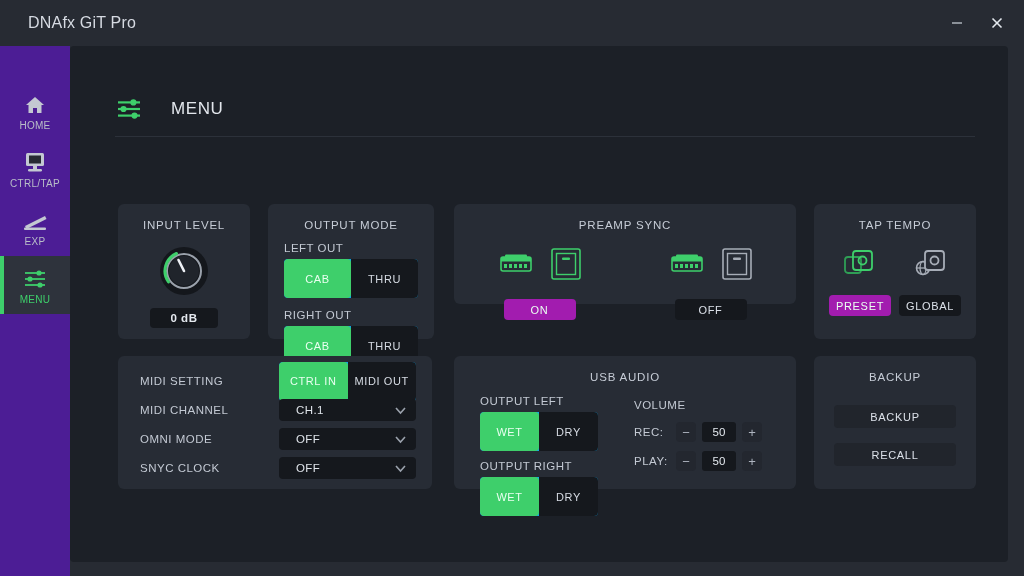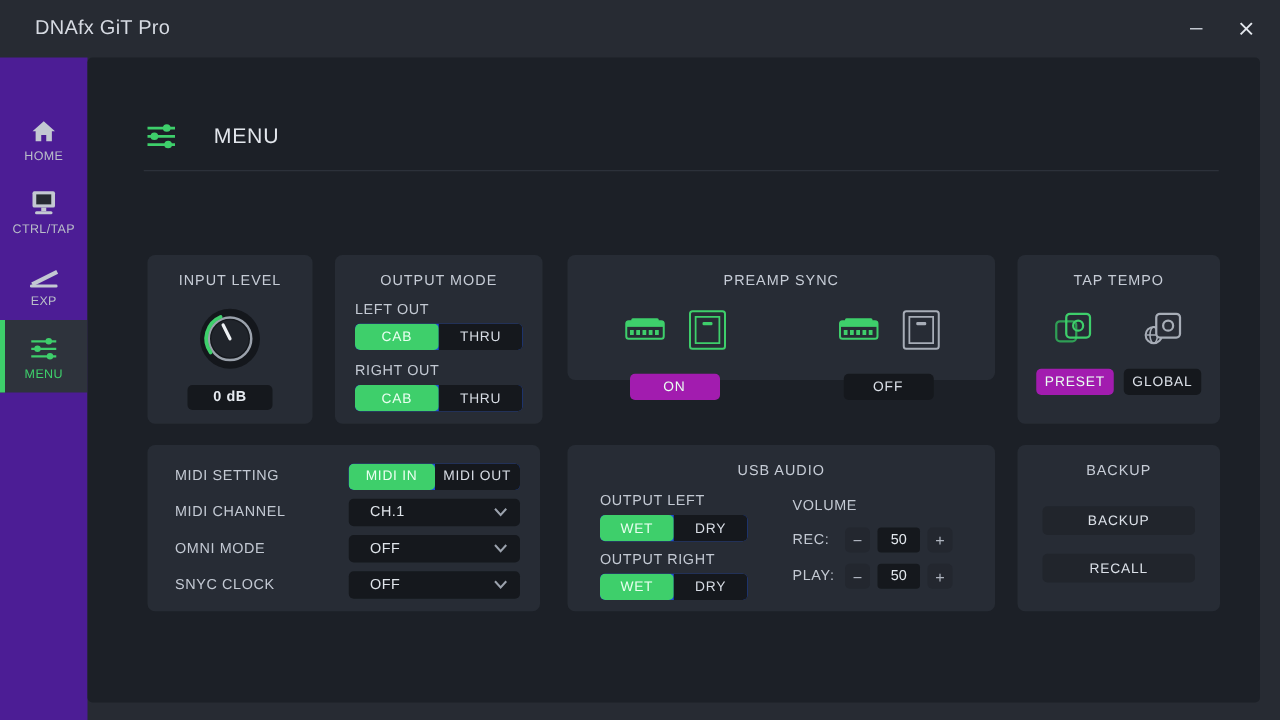--- a/index.html
+++ b/index.html
@@ -64,21 +64,21 @@
 
   
   .panel { position: absolute; background: #272c35; border-radius: 6px; }
   .panel-title {
     text-align: center; color: #c6ccd6; font-size: 11.5px; letter-spacing: .8px;
     padding-top: 15px;
   }
   .sub-label { color: #c3c9d3; font-size: 11.5px; letter-spacing: .5px; }
 
   
-  .seg { display: flex; height: 21px; border-radius: 4px; overflow: hidden; background: #1d4ed8; }
+  .seg { display: flex; height: 39px; border-radius: 4px; overflow: hidden; background: #0ea5e9; }
   .seg .opt {
     flex: 1; display: flex; align-items: center; justify-content: center;
     font-size: 11px; letter-spacing: .6px; color: #d7dce4; background: #15181d;
   }
   .seg .opt.on { background: #3ecf6b; color: #e9fff0; border-radius: 4px; }
 
   .btn {
     display: flex; align-items: center; justify-content: center;
     font-size: 11px; letter-spacing: .7px; color: #dbe0e8;
     background: #15181d; border-radius: 4px; height: 21px;
@@ -355,21 +355,21 @@
         <div class="btn">GLOBAL</div>
       </div>
     </div>
 
     <div class="panel" id="panel-midi">
       <div class="midi-rows">
 
         <div class="midi-row">
           <span class="sub-label">MIDI SETTING</span>
           <div class="seg">
-            <div class="opt on">MIDI IN</div>
+            <div class="opt on">CTRL IN</div>
             <div class="opt">MIDI OUT</div>
           </div>
         </div>
 
         <div class="midi-row">
           <span class="sub-label">MIDI CHANNEL</span>
           <div class="select">
             <span class="val">CH.1</span>
             <span class="chev">
               <svg width="13" height="13" viewBox="0 0 13 13">

